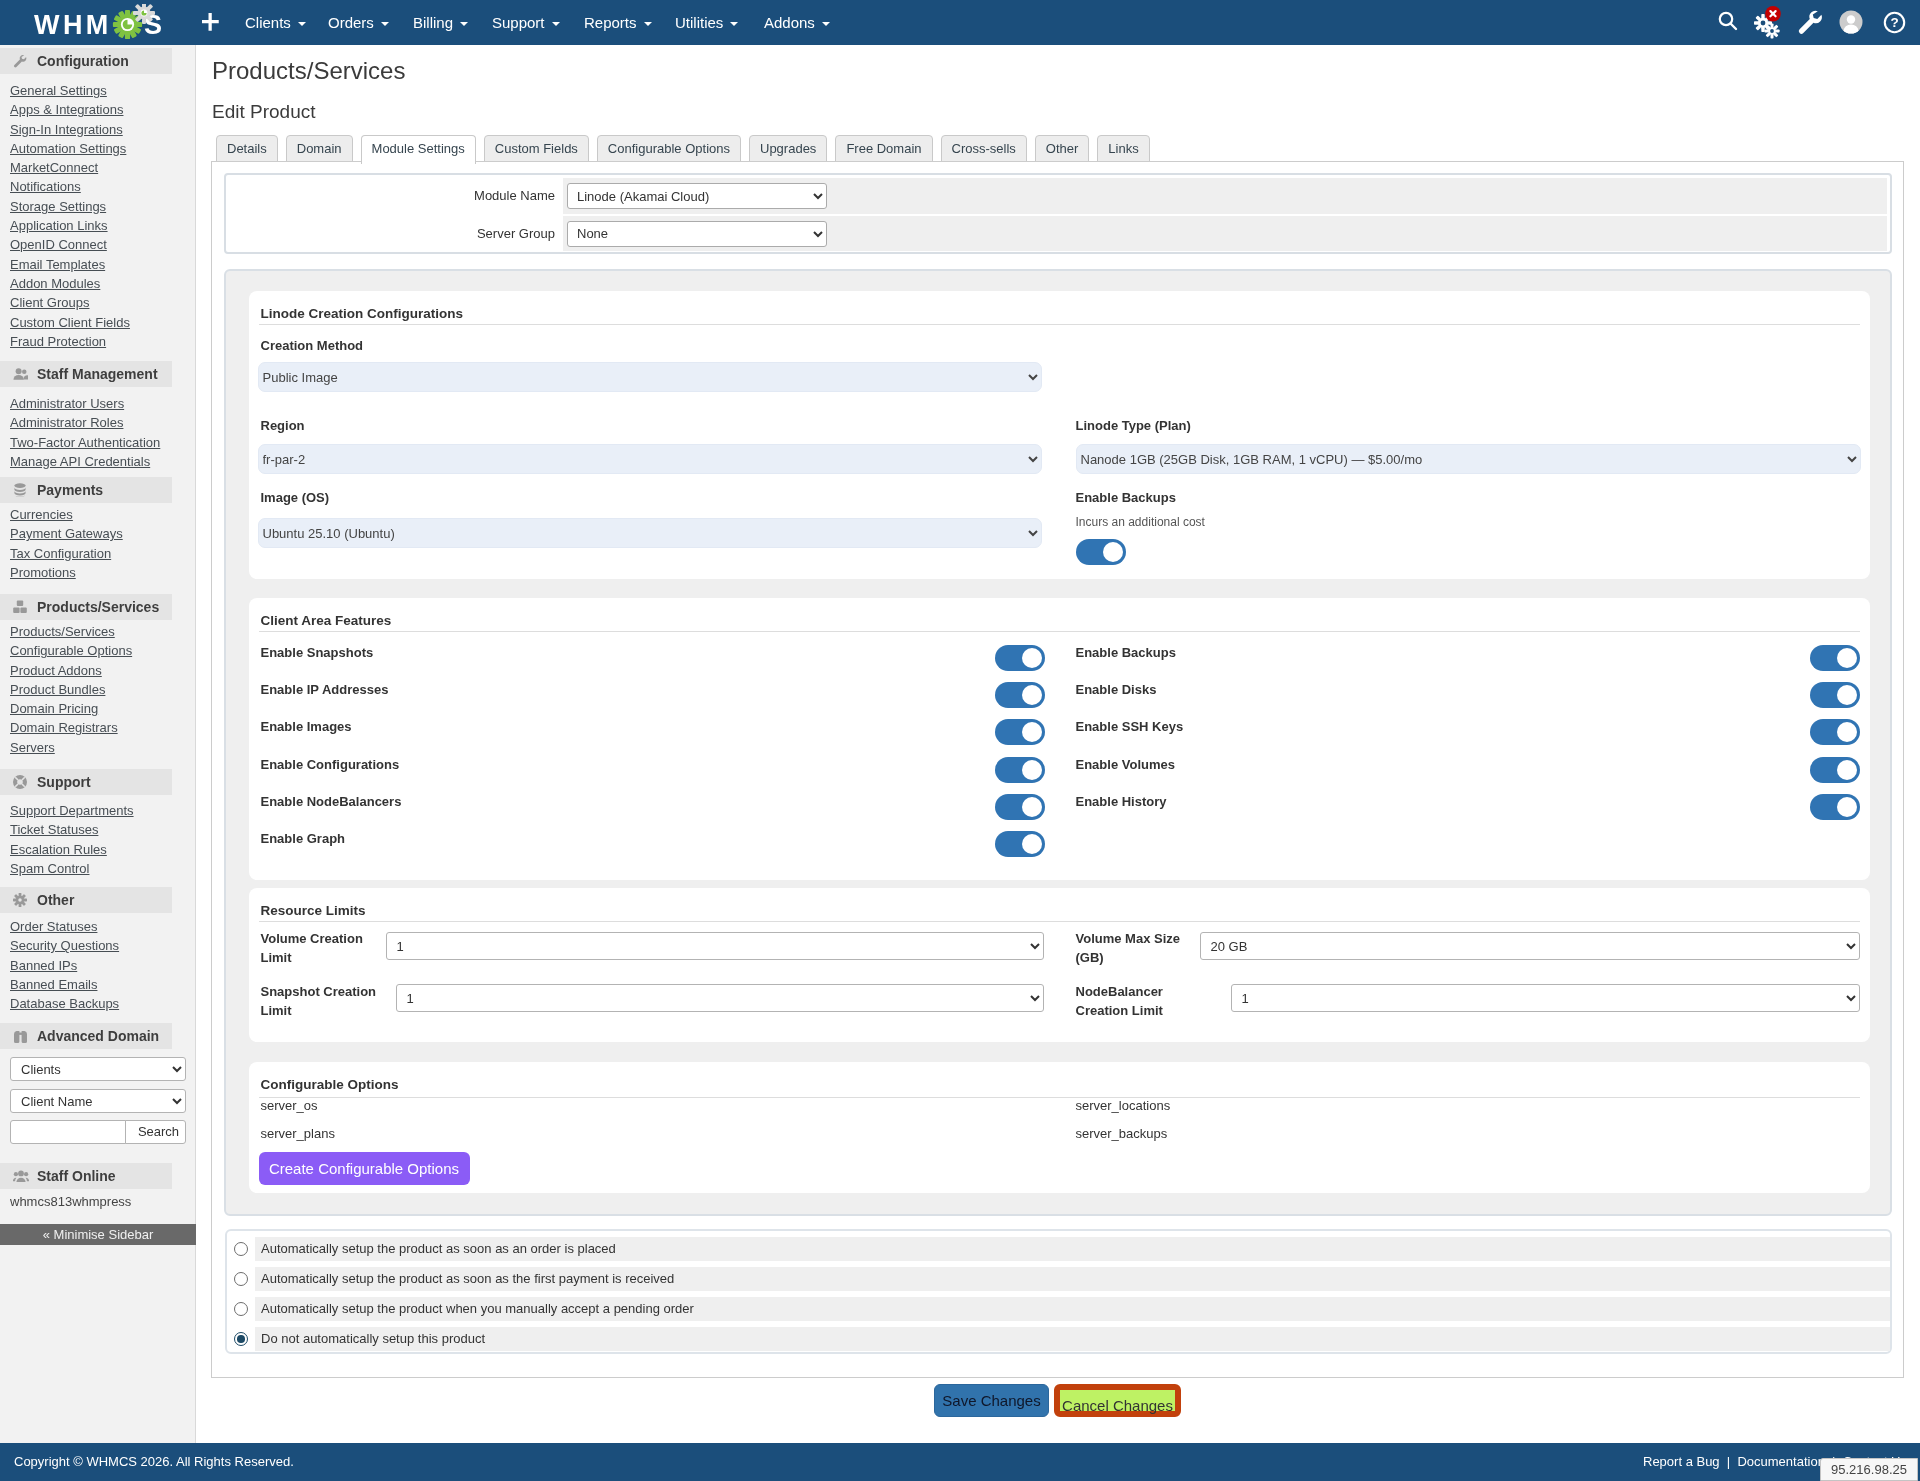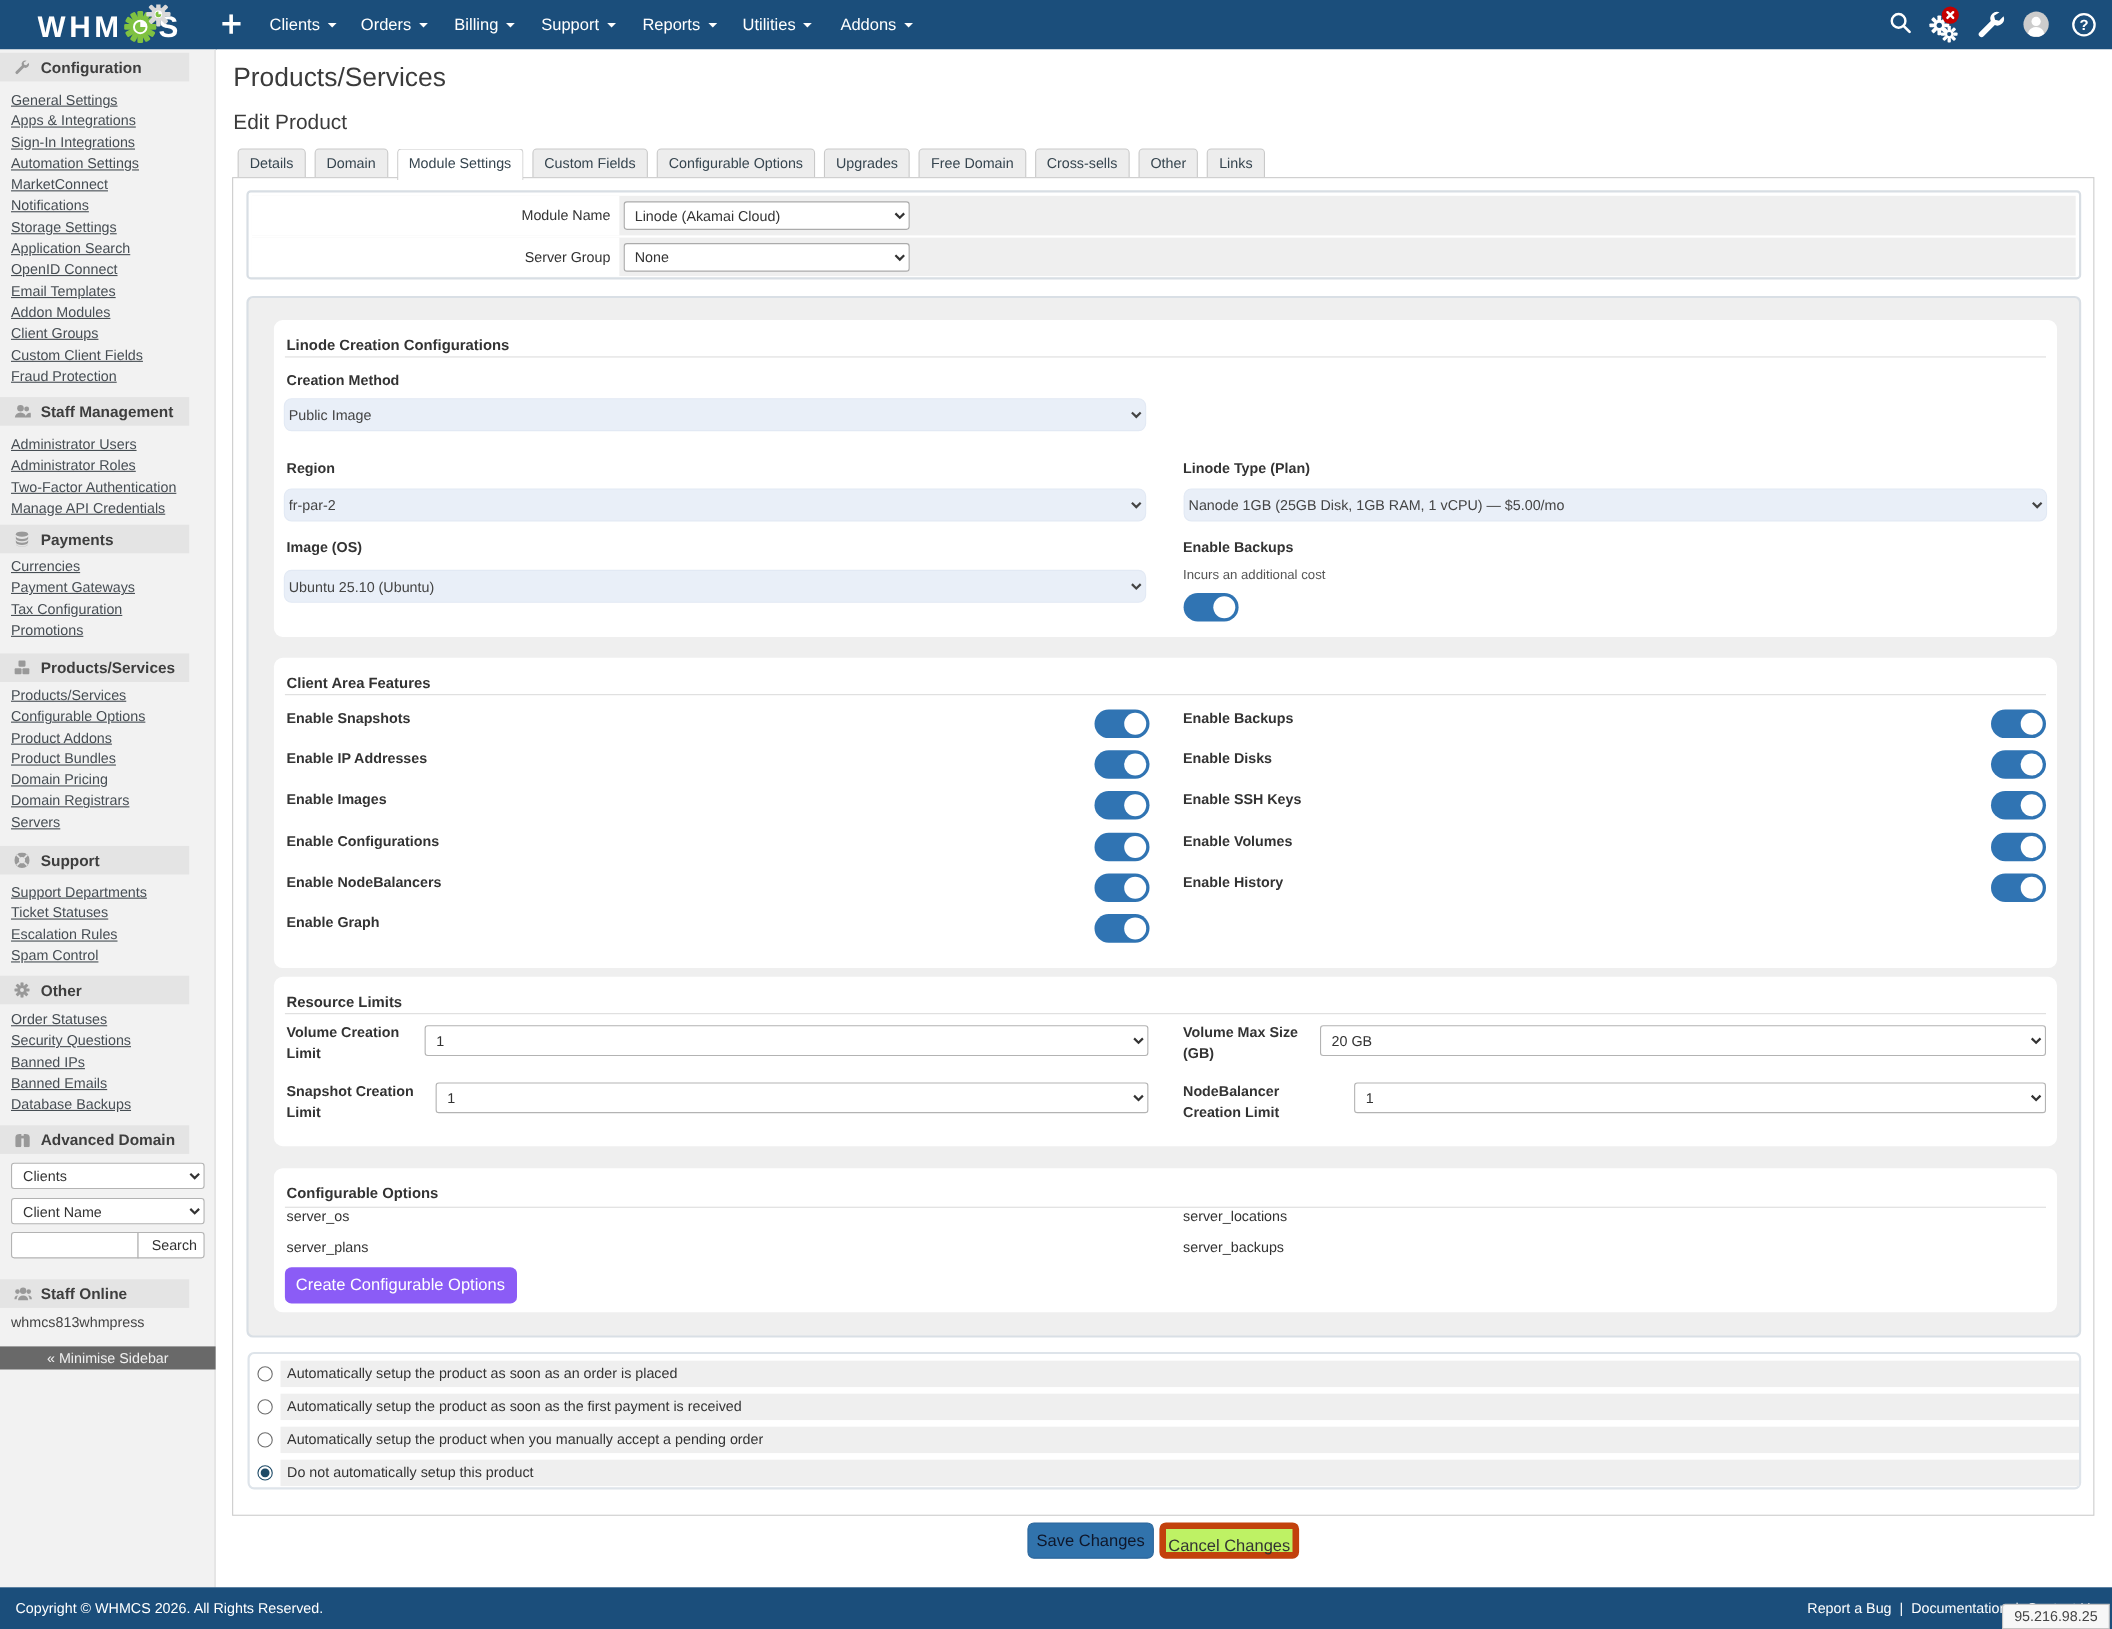--- a/index.html
+++ b/index.html
@@ -172,21 +172,21 @@
       <span>Configuration</span>
     </div>
   <div class="links" style="top:36px">
     <a>General Settings</a>
       <a>Apps &amp; Integrations</a>
       <a>Sign-In Integrations</a>
       <a>Automation Settings</a>
       <a>MarketConnect</a>
       <a>Notifications</a>
       <a>Storage Settings</a>
-      <a>Application Search</a>
+      <a>Application Links</a>
       <a>OpenID Connect</a>
       <a>Email Templates</a>
       <a>Addon Modules</a>
       <a>Client Groups</a>
       <a>Custom Client Fields</a>
       <a>Fraud Protection</a>
   </div>
   <div class="sb" style="top:316px">
       <svg width="15" height="14" viewBox="0 0 16 14">
         <g fill="#999">

